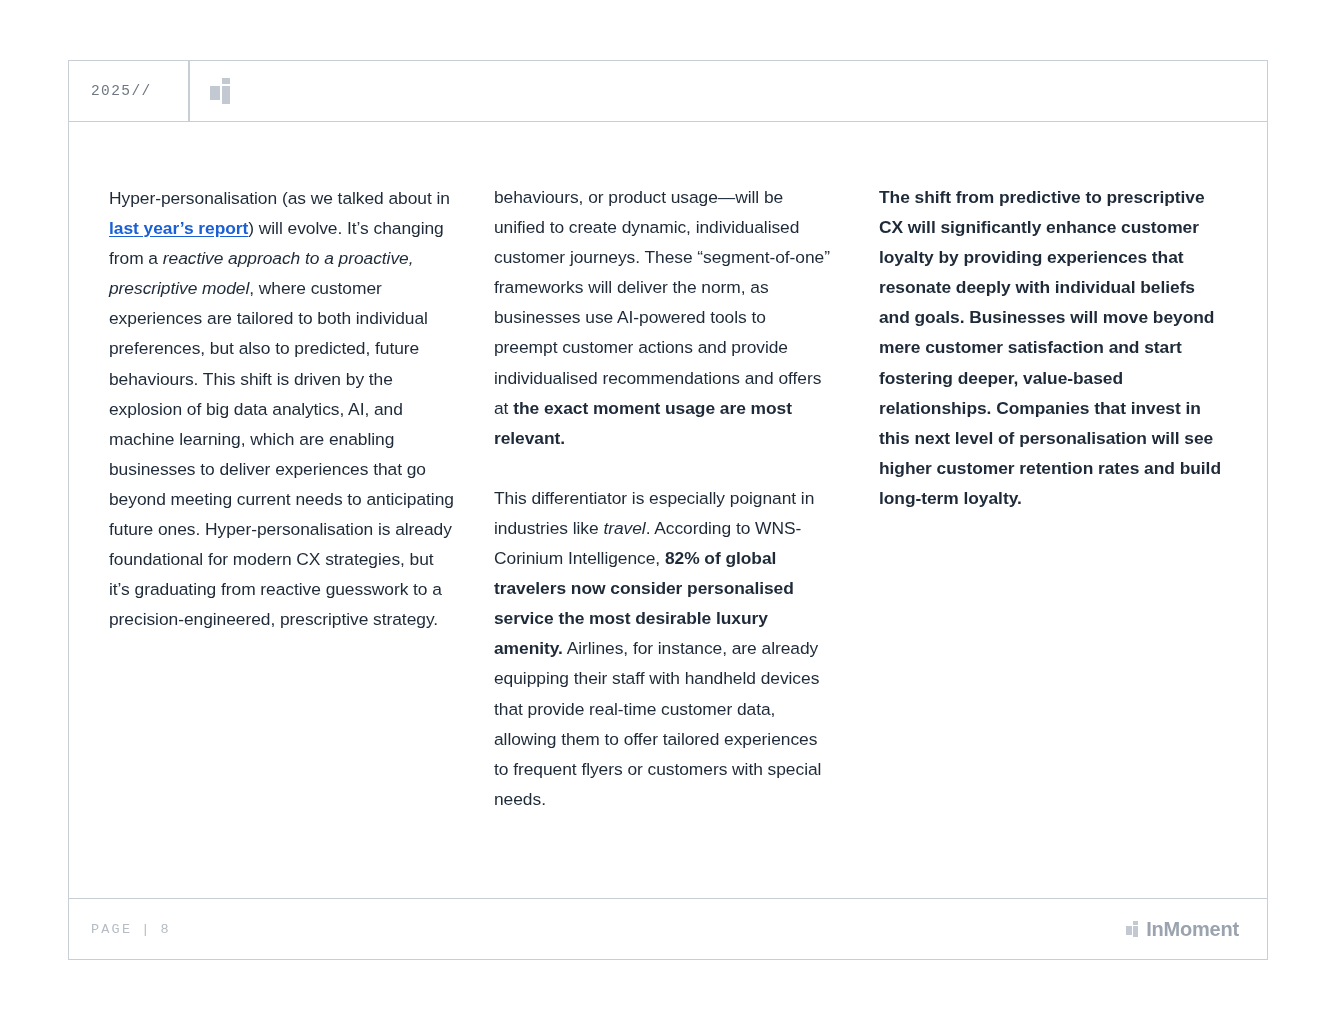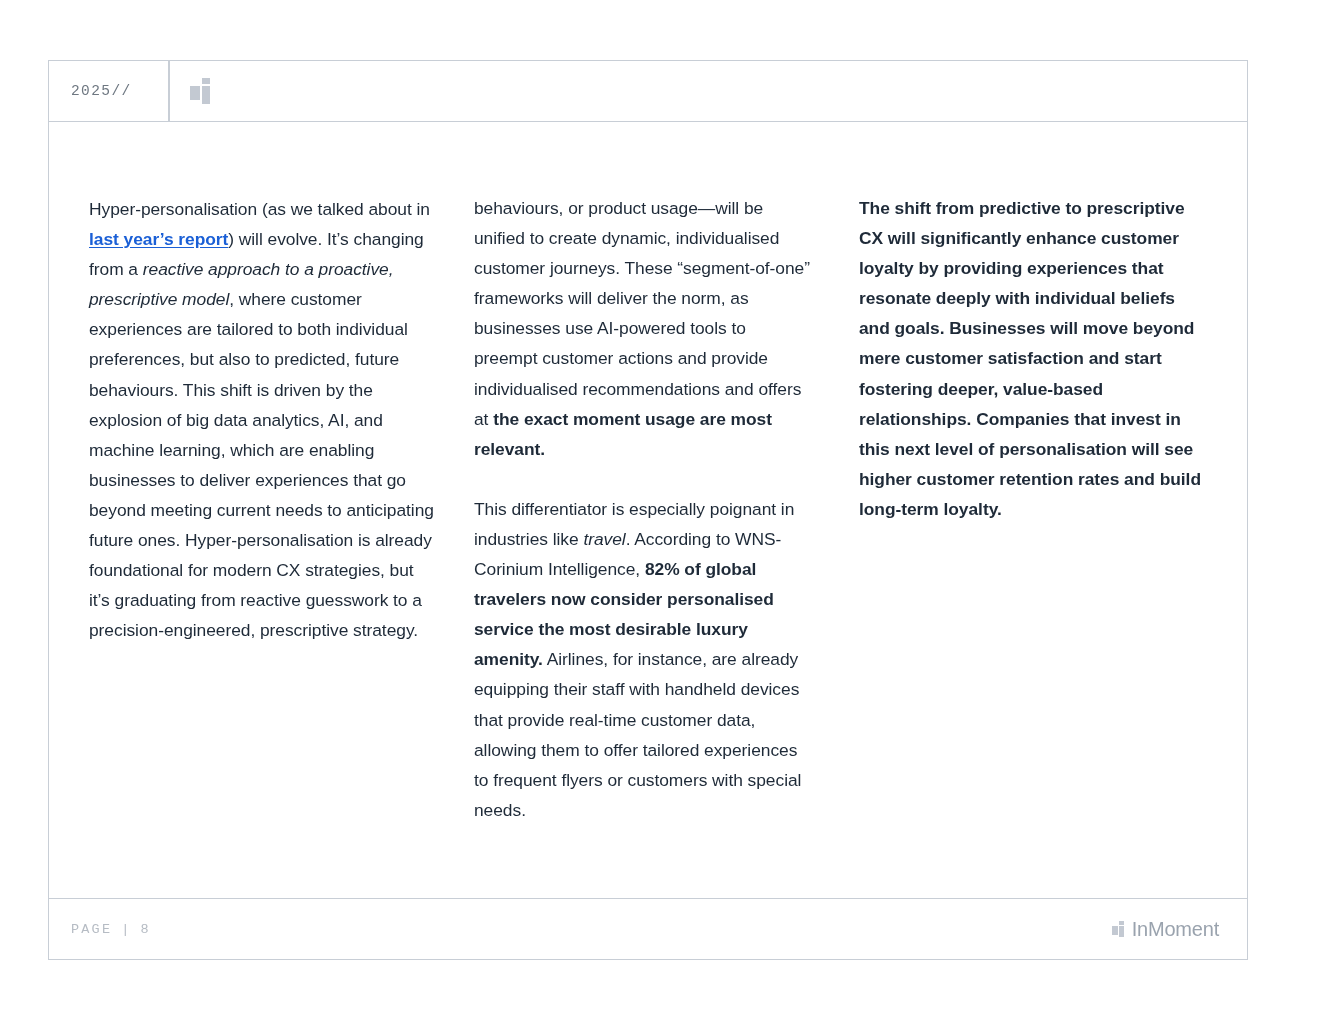--- a/index.html
+++ b/index.html
@@ -9,21 +9,21 @@
   body {
     width: 1320px;
     height: 1020px;
     background: #ffffff;
     font-family: "Liberation Sans", sans-serif;
     overflow: hidden;
   }
 
   .page {
     position: absolute;
-    left: 48px;
+    left: 68px;
     top: 60px;
     width: 1200px;
     height: 900px;
     border: 1px solid #c8ced6;
     box-sizing: border-box;
     background: #ffffff;
   }
 
   
   .page-header {
@@ -101,21 +101,21 @@
     gap: 0px;
   }
   .col {
     box-sizing: border-box;
   }
   .col-1 { flex: 0 0 385px; padding-right: 40px; padding-top: 1px; }
   .col-2 { flex: 0 0 385px; padding-right: 45px; }
   .col-3 { flex: 1 1 auto; font-weight: bold; }
 
   .col p {
-    margin: 15px 0 30px 0;
+    margin: 4px 0 30px 0;
     color: #1e2a38;
     font-size: 17.4px;
     line-height: 30.1px;
     letter-spacing: -0.05px;
   }
   .col p:last-child { margin-bottom: 0; }
 
   .col-1 p { font-size: 17.4px; }
 
   em { font-style: italic; }
@@ -147,21 +147,21 @@
     align-items: center;
     gap: 9px;
   }
   .footer-brand {
     display: flex;
     align-items: center;
     gap: 7px;
   }
   .footer-wordmark {
     font-size: 20px;
-    font-weight: normal;
+    font-weight: bold;
     color: #9aa3ae;
     letter-spacing: -0.2px;
   }
 </style>
 </head>
 <body>
 
 <div class="page">
 
   <div class="page-header">

